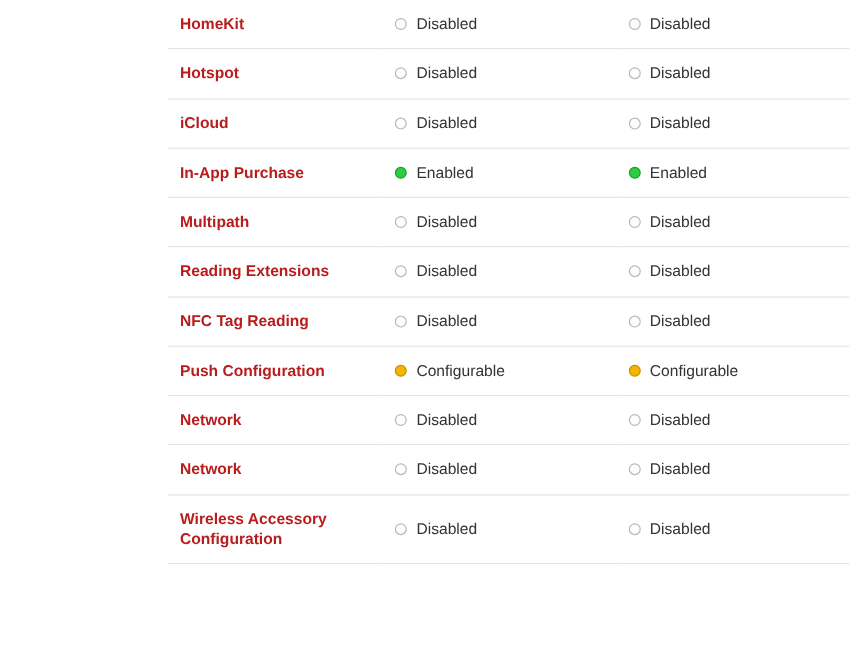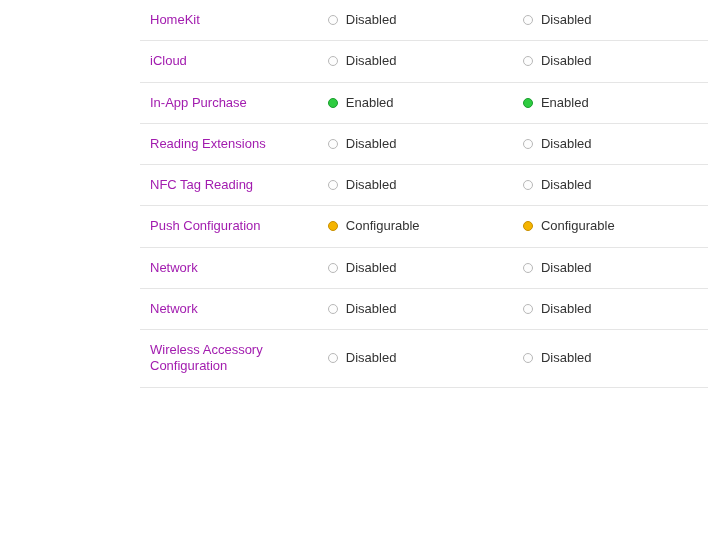--- a/index.html
+++ b/index.html
@@ -22,22 +22,22 @@
     background: #fff;
   }
   .table td {
     padding: 12px 10px;
     vertical-align: middle;
     line-height: 1.25;
   }
   .col-name {
     width: 200px;
     padding-left: 10px;
-    font-weight: 400;
-    color: #a21caf;
+    font-weight: 700;
+    color: #b91c1c;
   }
   .col-status {
     width: 218px;
   }
   .status {
     display: flex;
     align-items: center;
     gap: 8px;
     color: #333;
   }
@@ -79,20 +79,35 @@
             </div>
           </td>
           <td class="col-status">
             <div class="status">
               <span class="dot dot-disabled"></span>
               <span>Disabled</span>
             </div>
           </td>
         </tr>
         <tr>
+          <td class="col-name">Hotspot</td>
+          <td class="col-status">
+            <div class="status">
+              <span class="dot dot-disabled"></span>
+              <span>Disabled</span>
+            </div>
+          </td>
+          <td class="col-status">
+            <div class="status">
+              <span class="dot dot-disabled"></span>
+              <span>Disabled</span>
+            </div>
+          </td>
+        </tr>
+        <tr>
           <td class="col-name">iCloud</td>
           <td class="col-status">
             <div class="status">
               <span class="dot dot-disabled"></span>
               <span>Disabled</span>
             </div>
           </td>
           <td class="col-status">
             <div class="status">
               <span class="dot dot-disabled"></span>
@@ -105,20 +120,35 @@
           <td class="col-status">
             <div class="status">
               <span class="dot dot-enabled"></span>
               <span>Enabled</span>
             </div>
           </td>
           <td class="col-status">
             <div class="status">
               <span class="dot dot-enabled"></span>
               <span>Enabled</span>
+            </div>
+          </td>
+        </tr>
+        <tr>
+          <td class="col-name">Multipath</td>
+          <td class="col-status">
+            <div class="status">
+              <span class="dot dot-disabled"></span>
+              <span>Disabled</span>
+            </div>
+          </td>
+          <td class="col-status">
+            <div class="status">
+              <span class="dot dot-disabled"></span>
+              <span>Disabled</span>
             </div>
           </td>
         </tr>
         <tr>
           <td class="col-name">Reading Extensions</td>
           <td class="col-status">
             <div class="status">
               <span class="dot dot-disabled"></span>
               <span>Disabled</span>
             </div>

